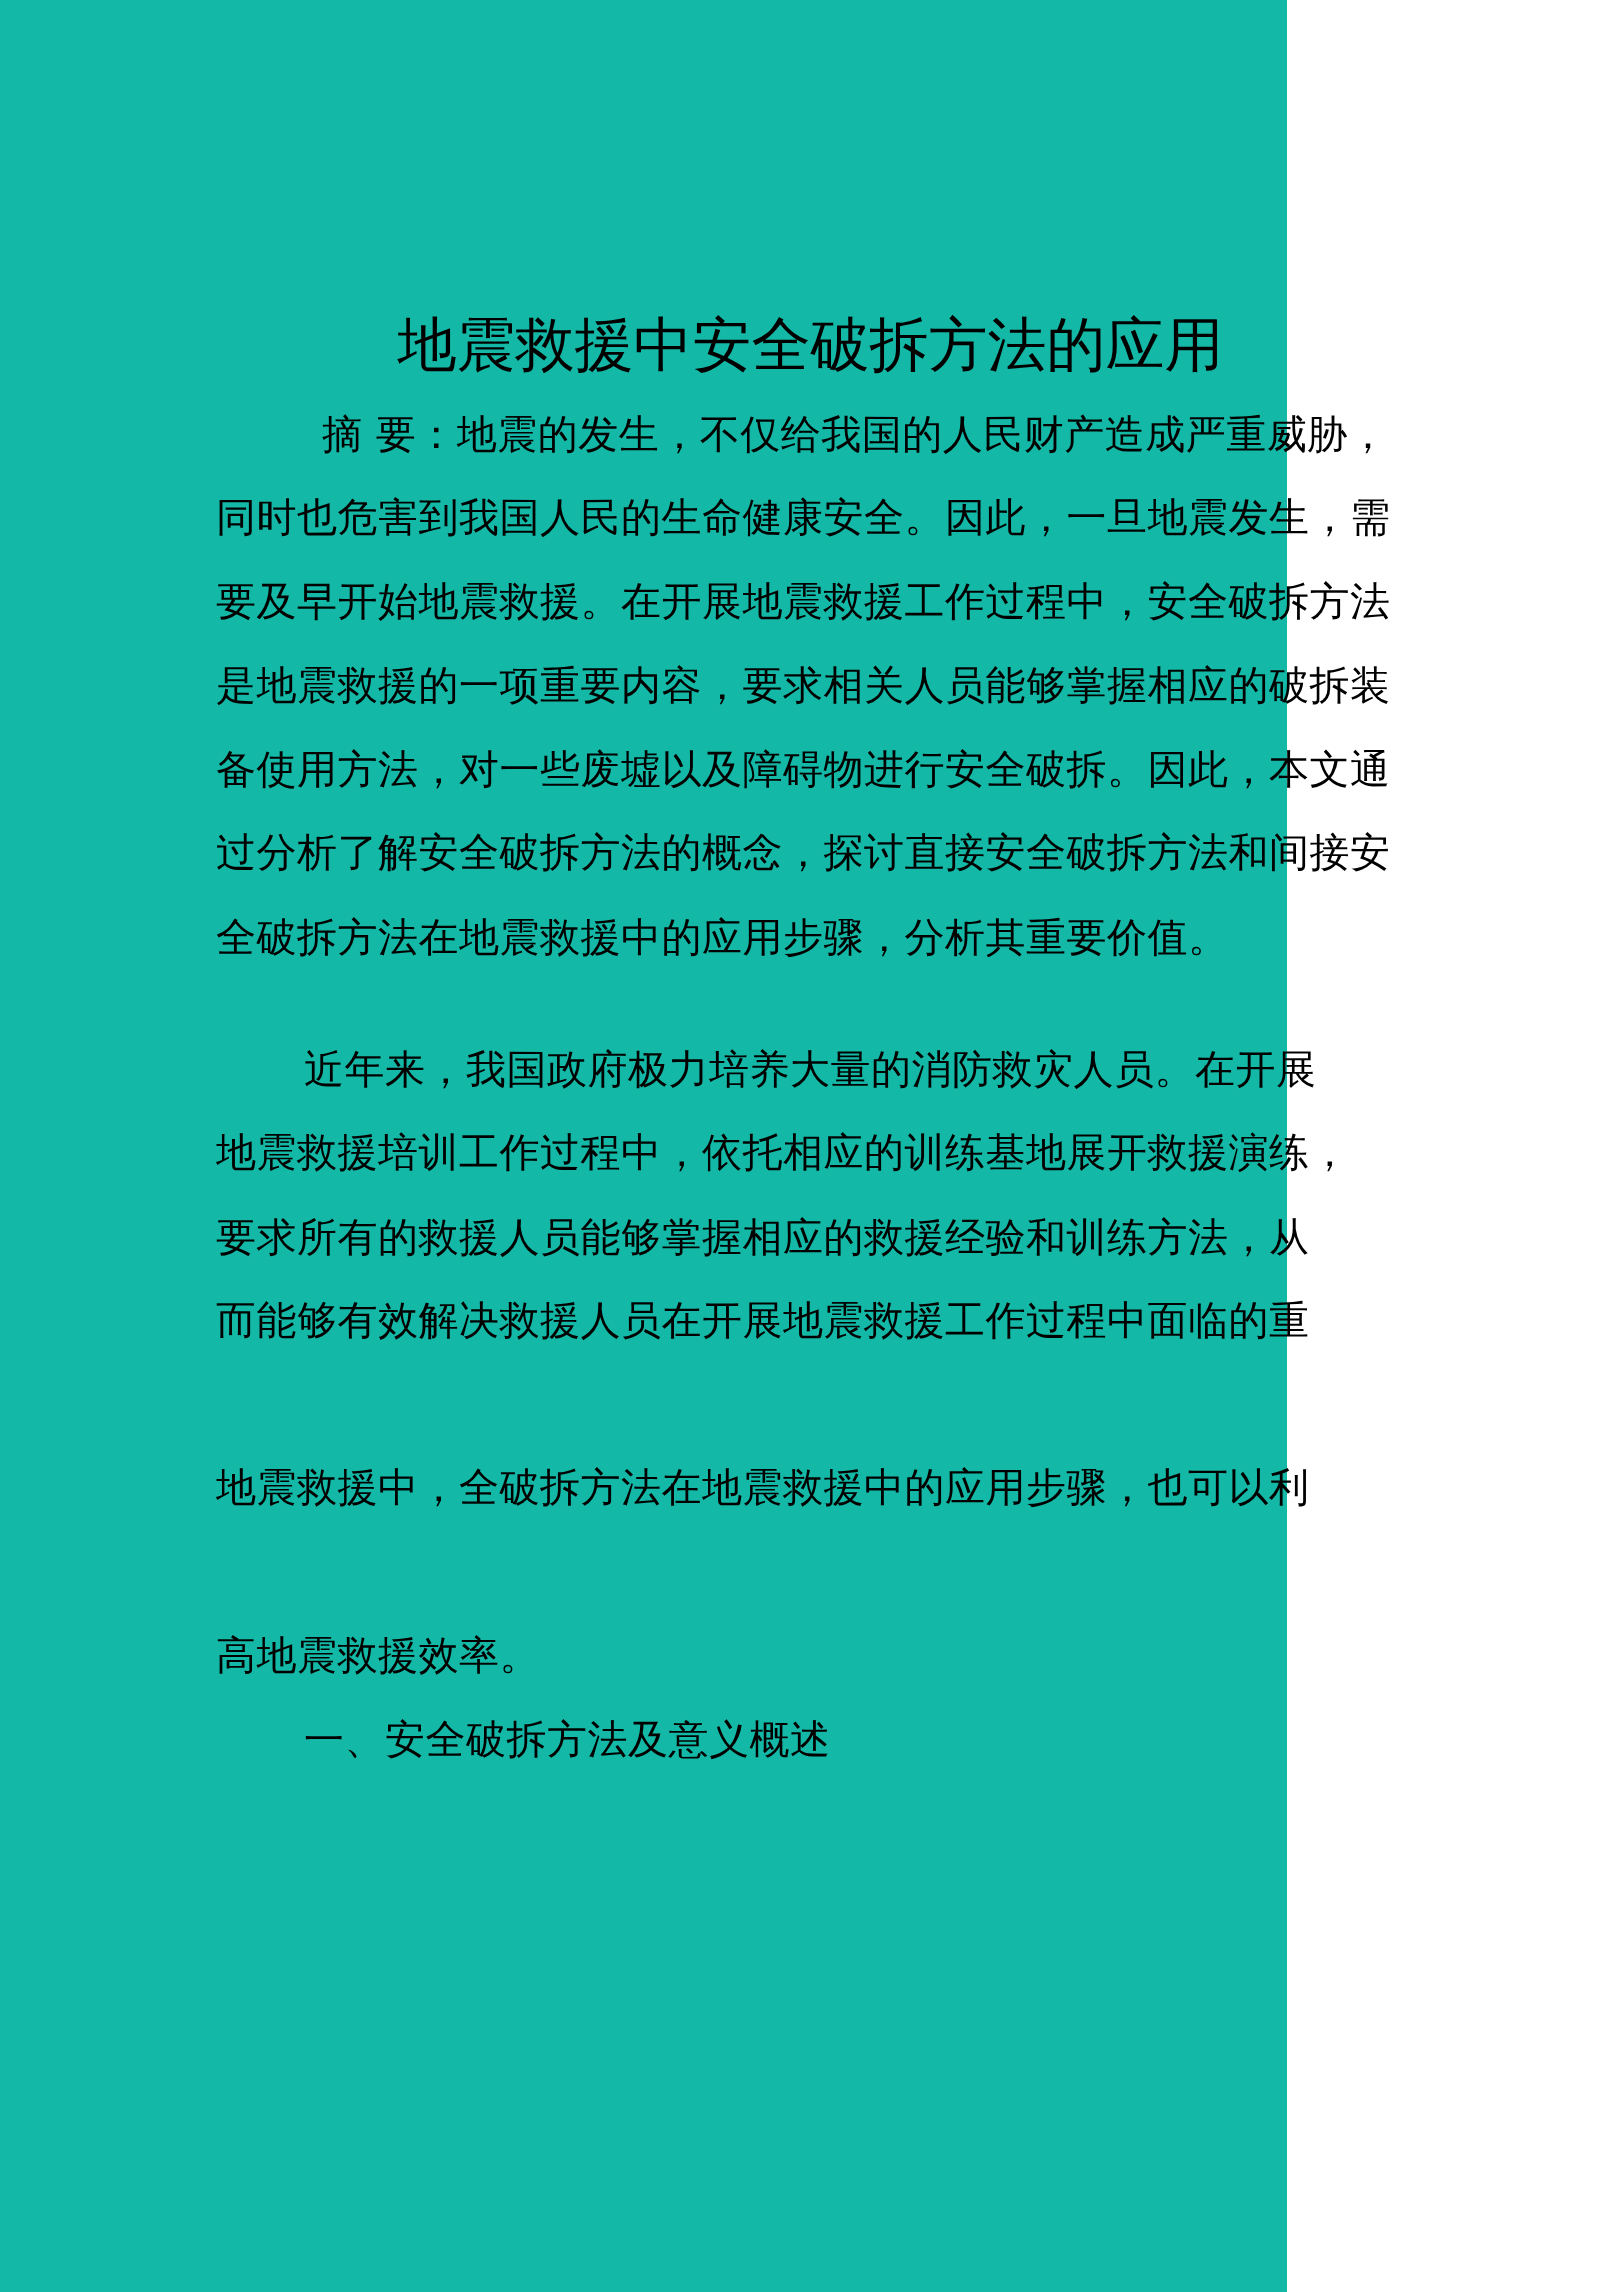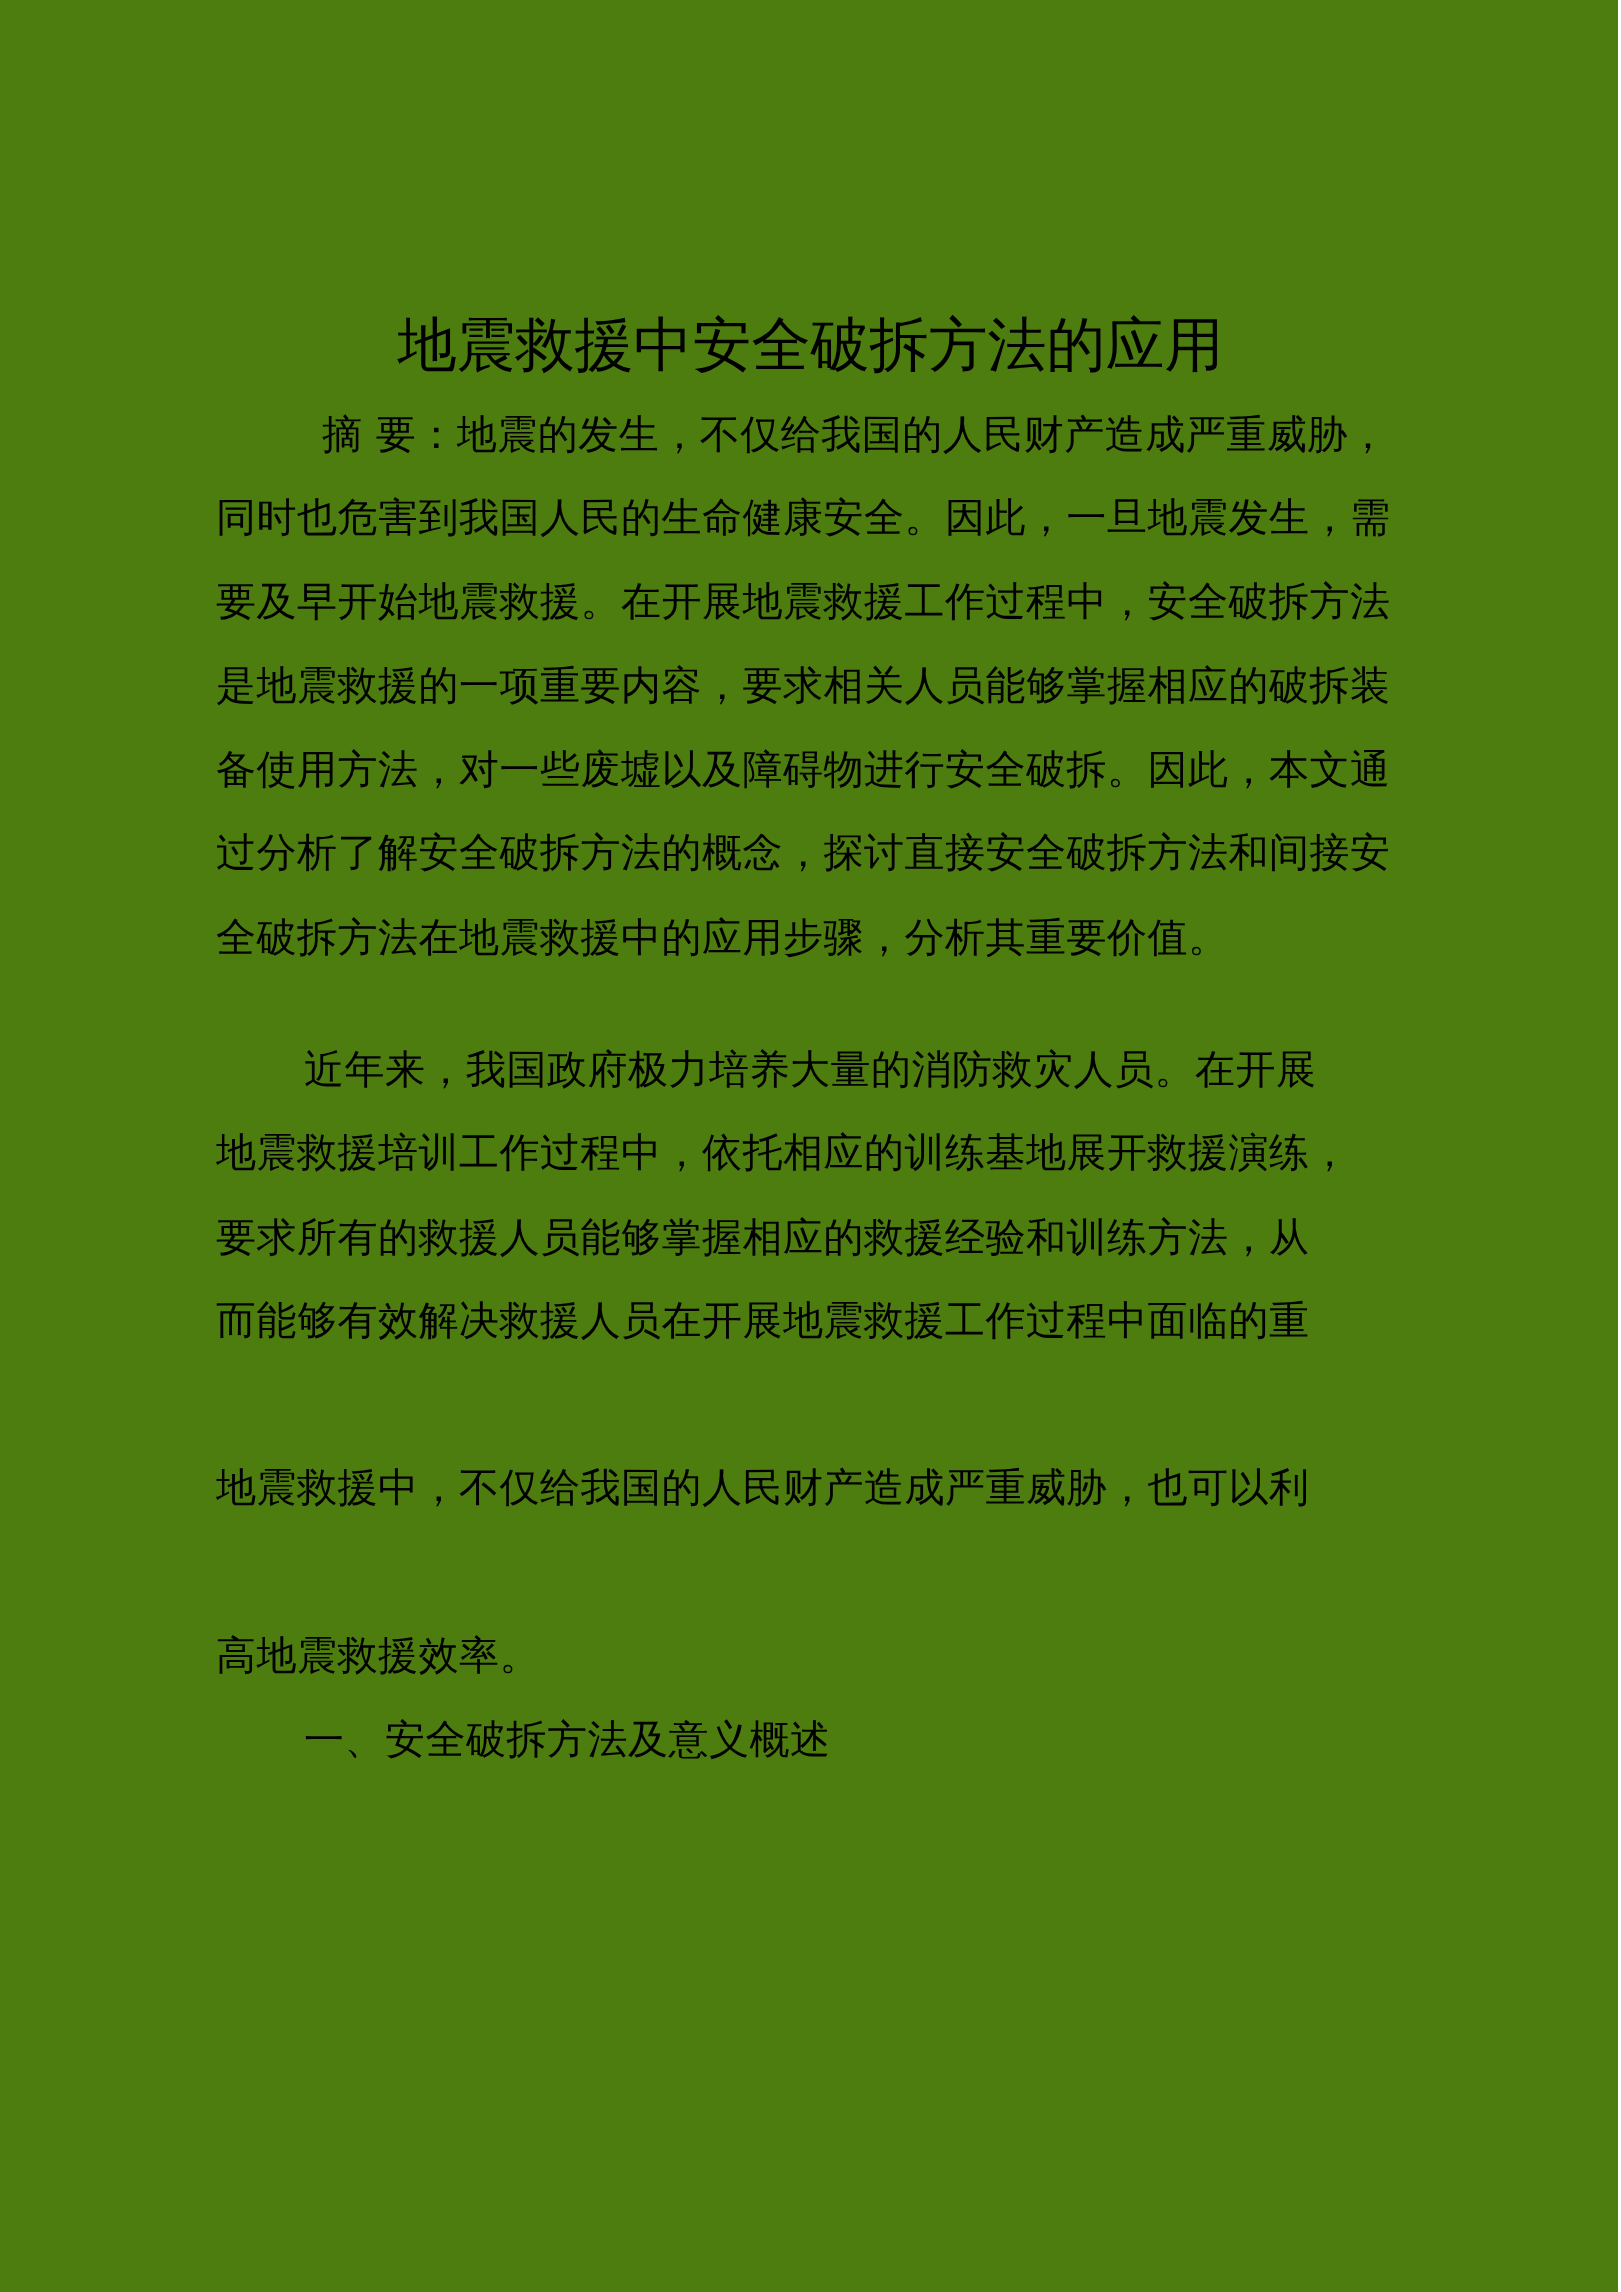--- a/index.html
+++ b/index.html
@@ -12,23 +12,23 @@
       height: 2293px;
       position: relative;
       overflow: hidden;
       font-family: "DejaVu Sans", "Liberation Sans", sans-serif;
       color: #000000;
     }
     .page {
       position: absolute;
       left: 0;
       top: 0;
-      width: 1618px;
+      width: 1287px;
       height: 2293px;
-      background: #4d7c0f;
+      background: #14b8a6;
     }
     .title {
       position: absolute;
       left: 0;
       top: 306px;
       width: 1621px;
       text-align: center;
       font-size: 59px;
       line-height: 78px;
       letter-spacing: 0px;
@@ -62,19 +62,19 @@
   <div class="line" style="top:656px;">是地震救援的一项重要内容，要求相关人员能够掌握相应的破拆装</div>
   <div class="line" style="top:572px;">要及早开始地震救援。在开展地震救援工作过程中，安全破拆方法</div>
   <div class="line" style="top:740px;">备使用方法，对一些废墟以及障碍物进行安全破拆。因此，本文通</div>
   <div class="line" style="top:823px;">过分析了解安全破拆方法的概念，探讨直接安全破拆方法和间接安</div>
   <div class="line" style="top:908px;">全破拆方法在地震救援中的应用步骤，分析其重要价值。</div>
 
   <div class="line indent" style="top:1040px;">近年来，我国政府极力培养大量的消防救灾人员。在开展</div>
   <div class="line" style="top:1123px;">地震救援培训工作过程中，依托相应的训练基地展开救援演练，</div>
   <div class="line" style="top:1208px;">要求所有的救援人员能够掌握相应的救援经验和训练方法，从</div>
   <div class="line" style="top:1291px;">而能够有效解决救援人员在开展地震救援工作过程中面临的重</div>
-  <div class="line" style="top:1458px;">地震救援中，不仅给我国的人民财产造成严重威胁，也可以利</div>
+  <div class="line" style="top:1458px;">地震救援中，全破拆方法在地震救援中的应用步骤，也可以利</div>
   <div class="line" style="top:1626px;">高地震救援效率。</div>
 
   <div class="line indent" style="top:1710px;">一、安全破拆方法及意义概述</div>
 
 </div>
 
 
 </body></html>

